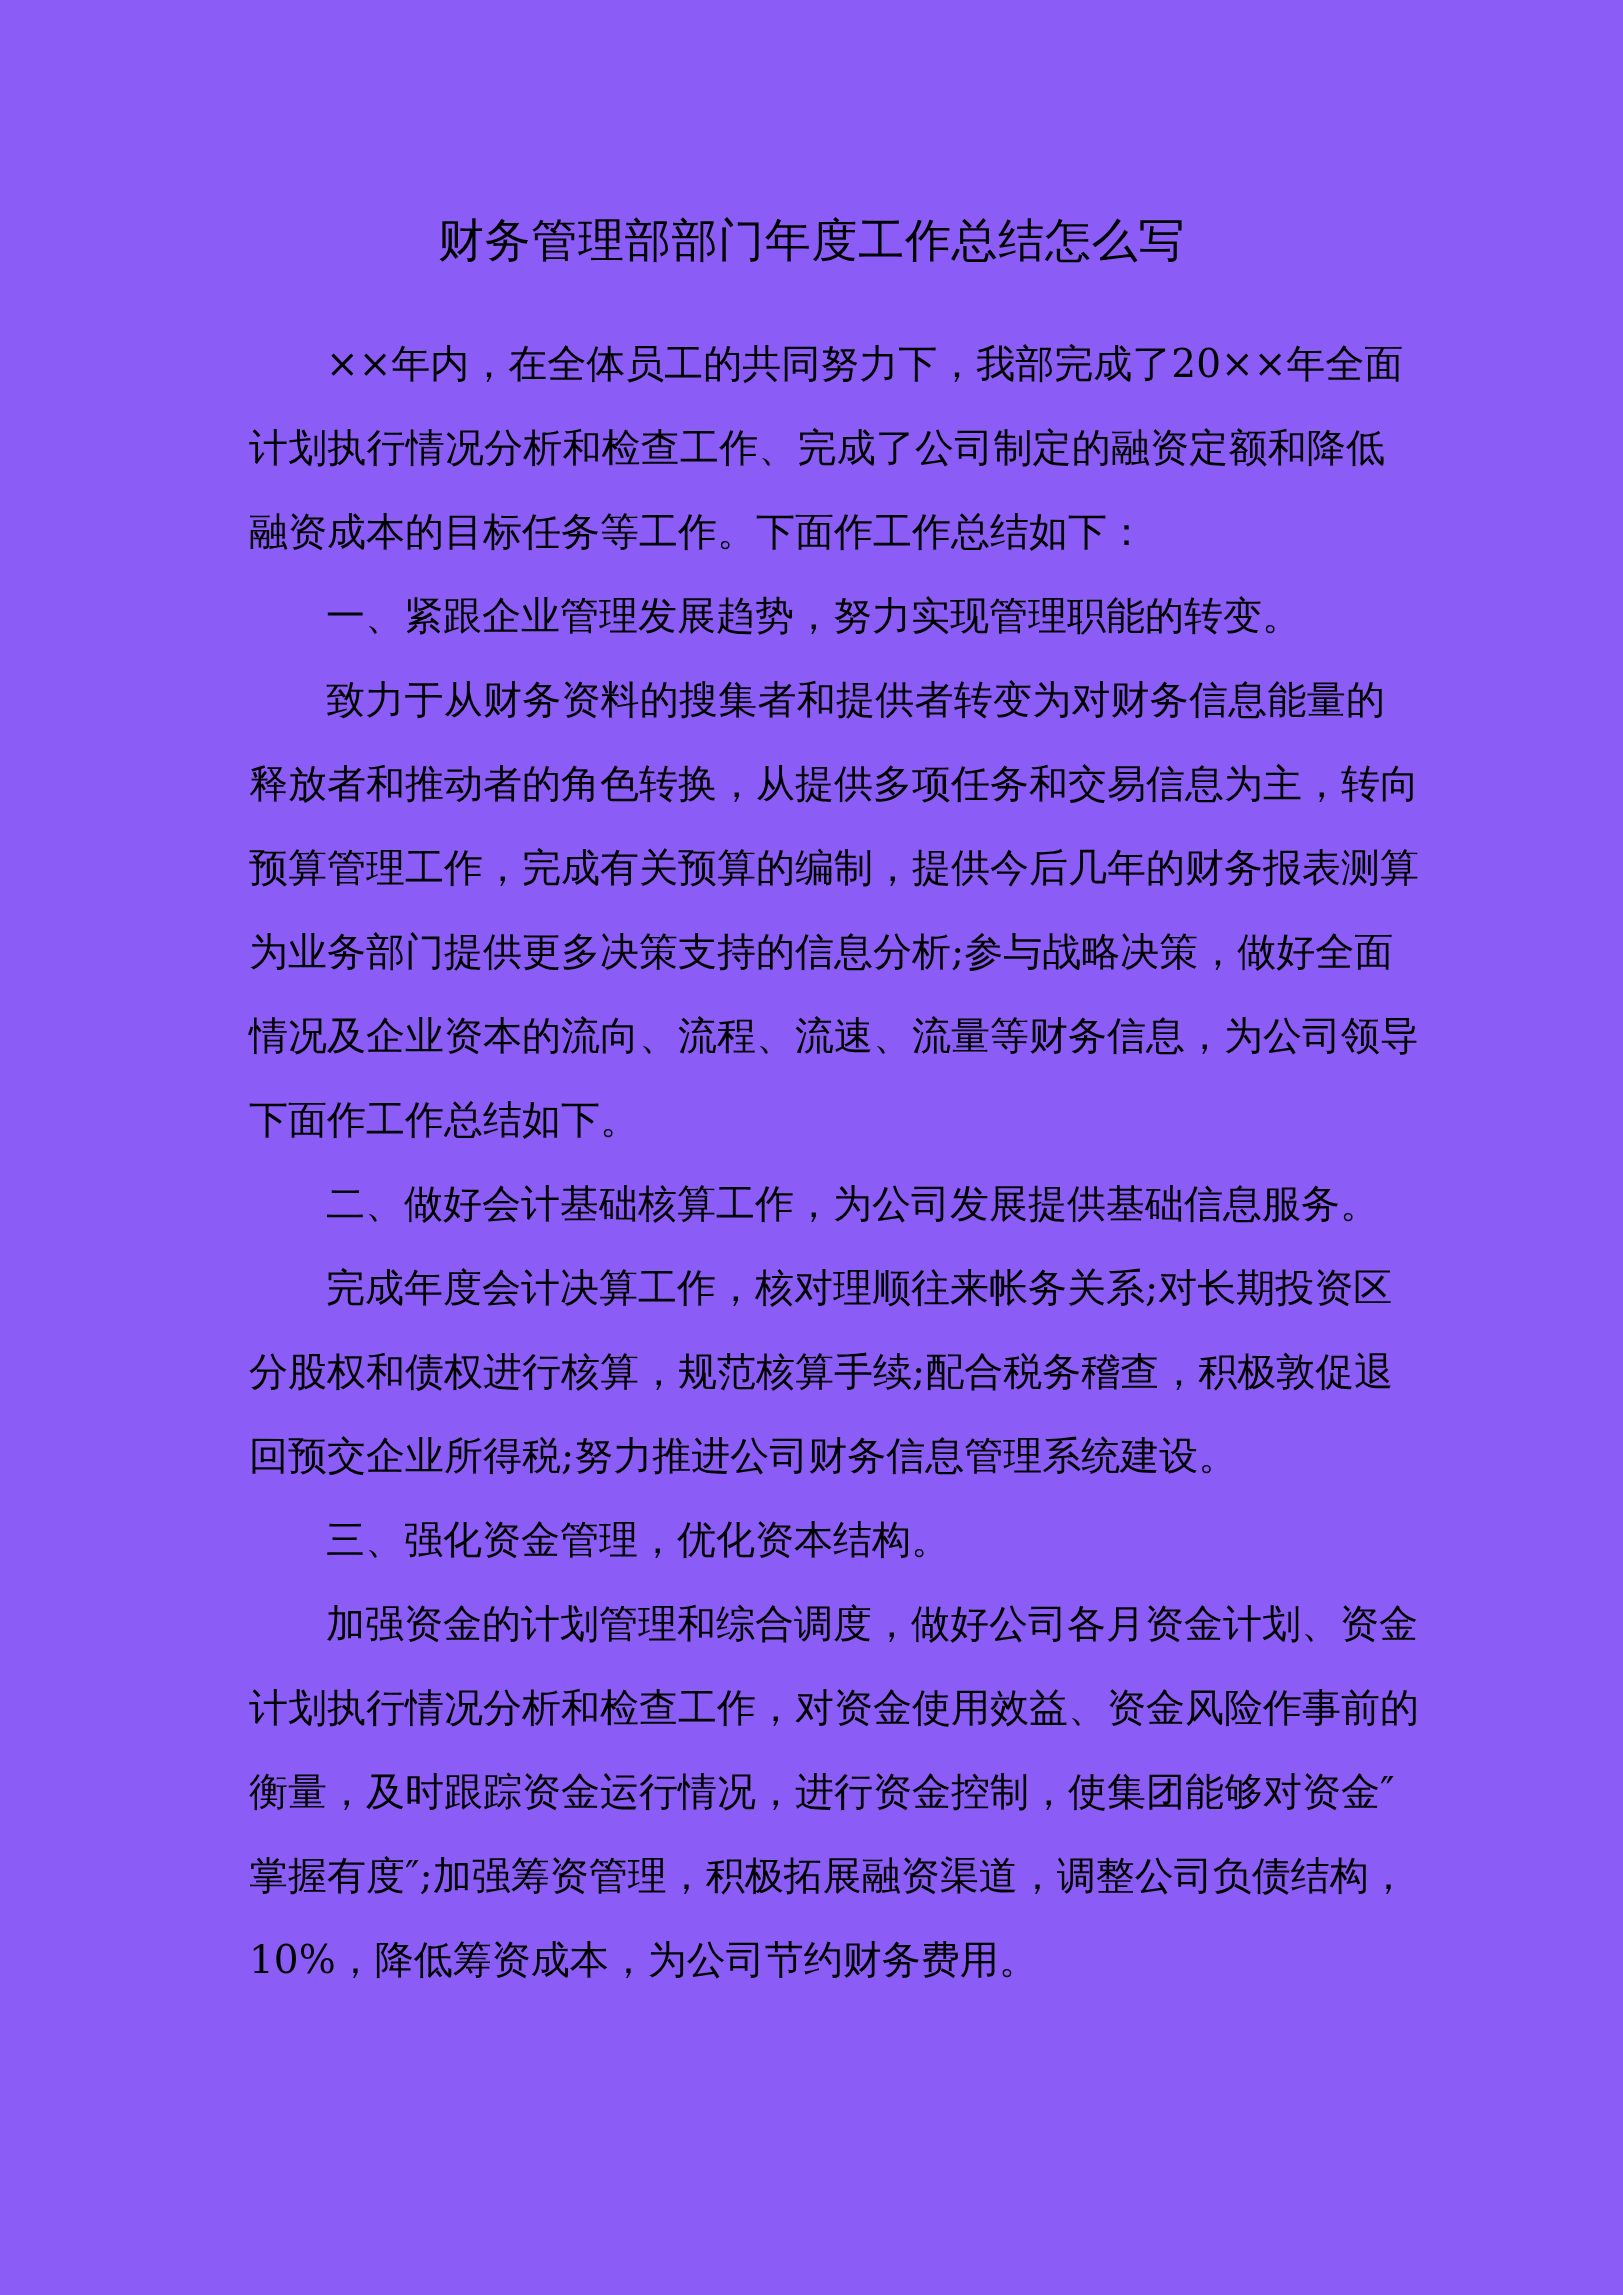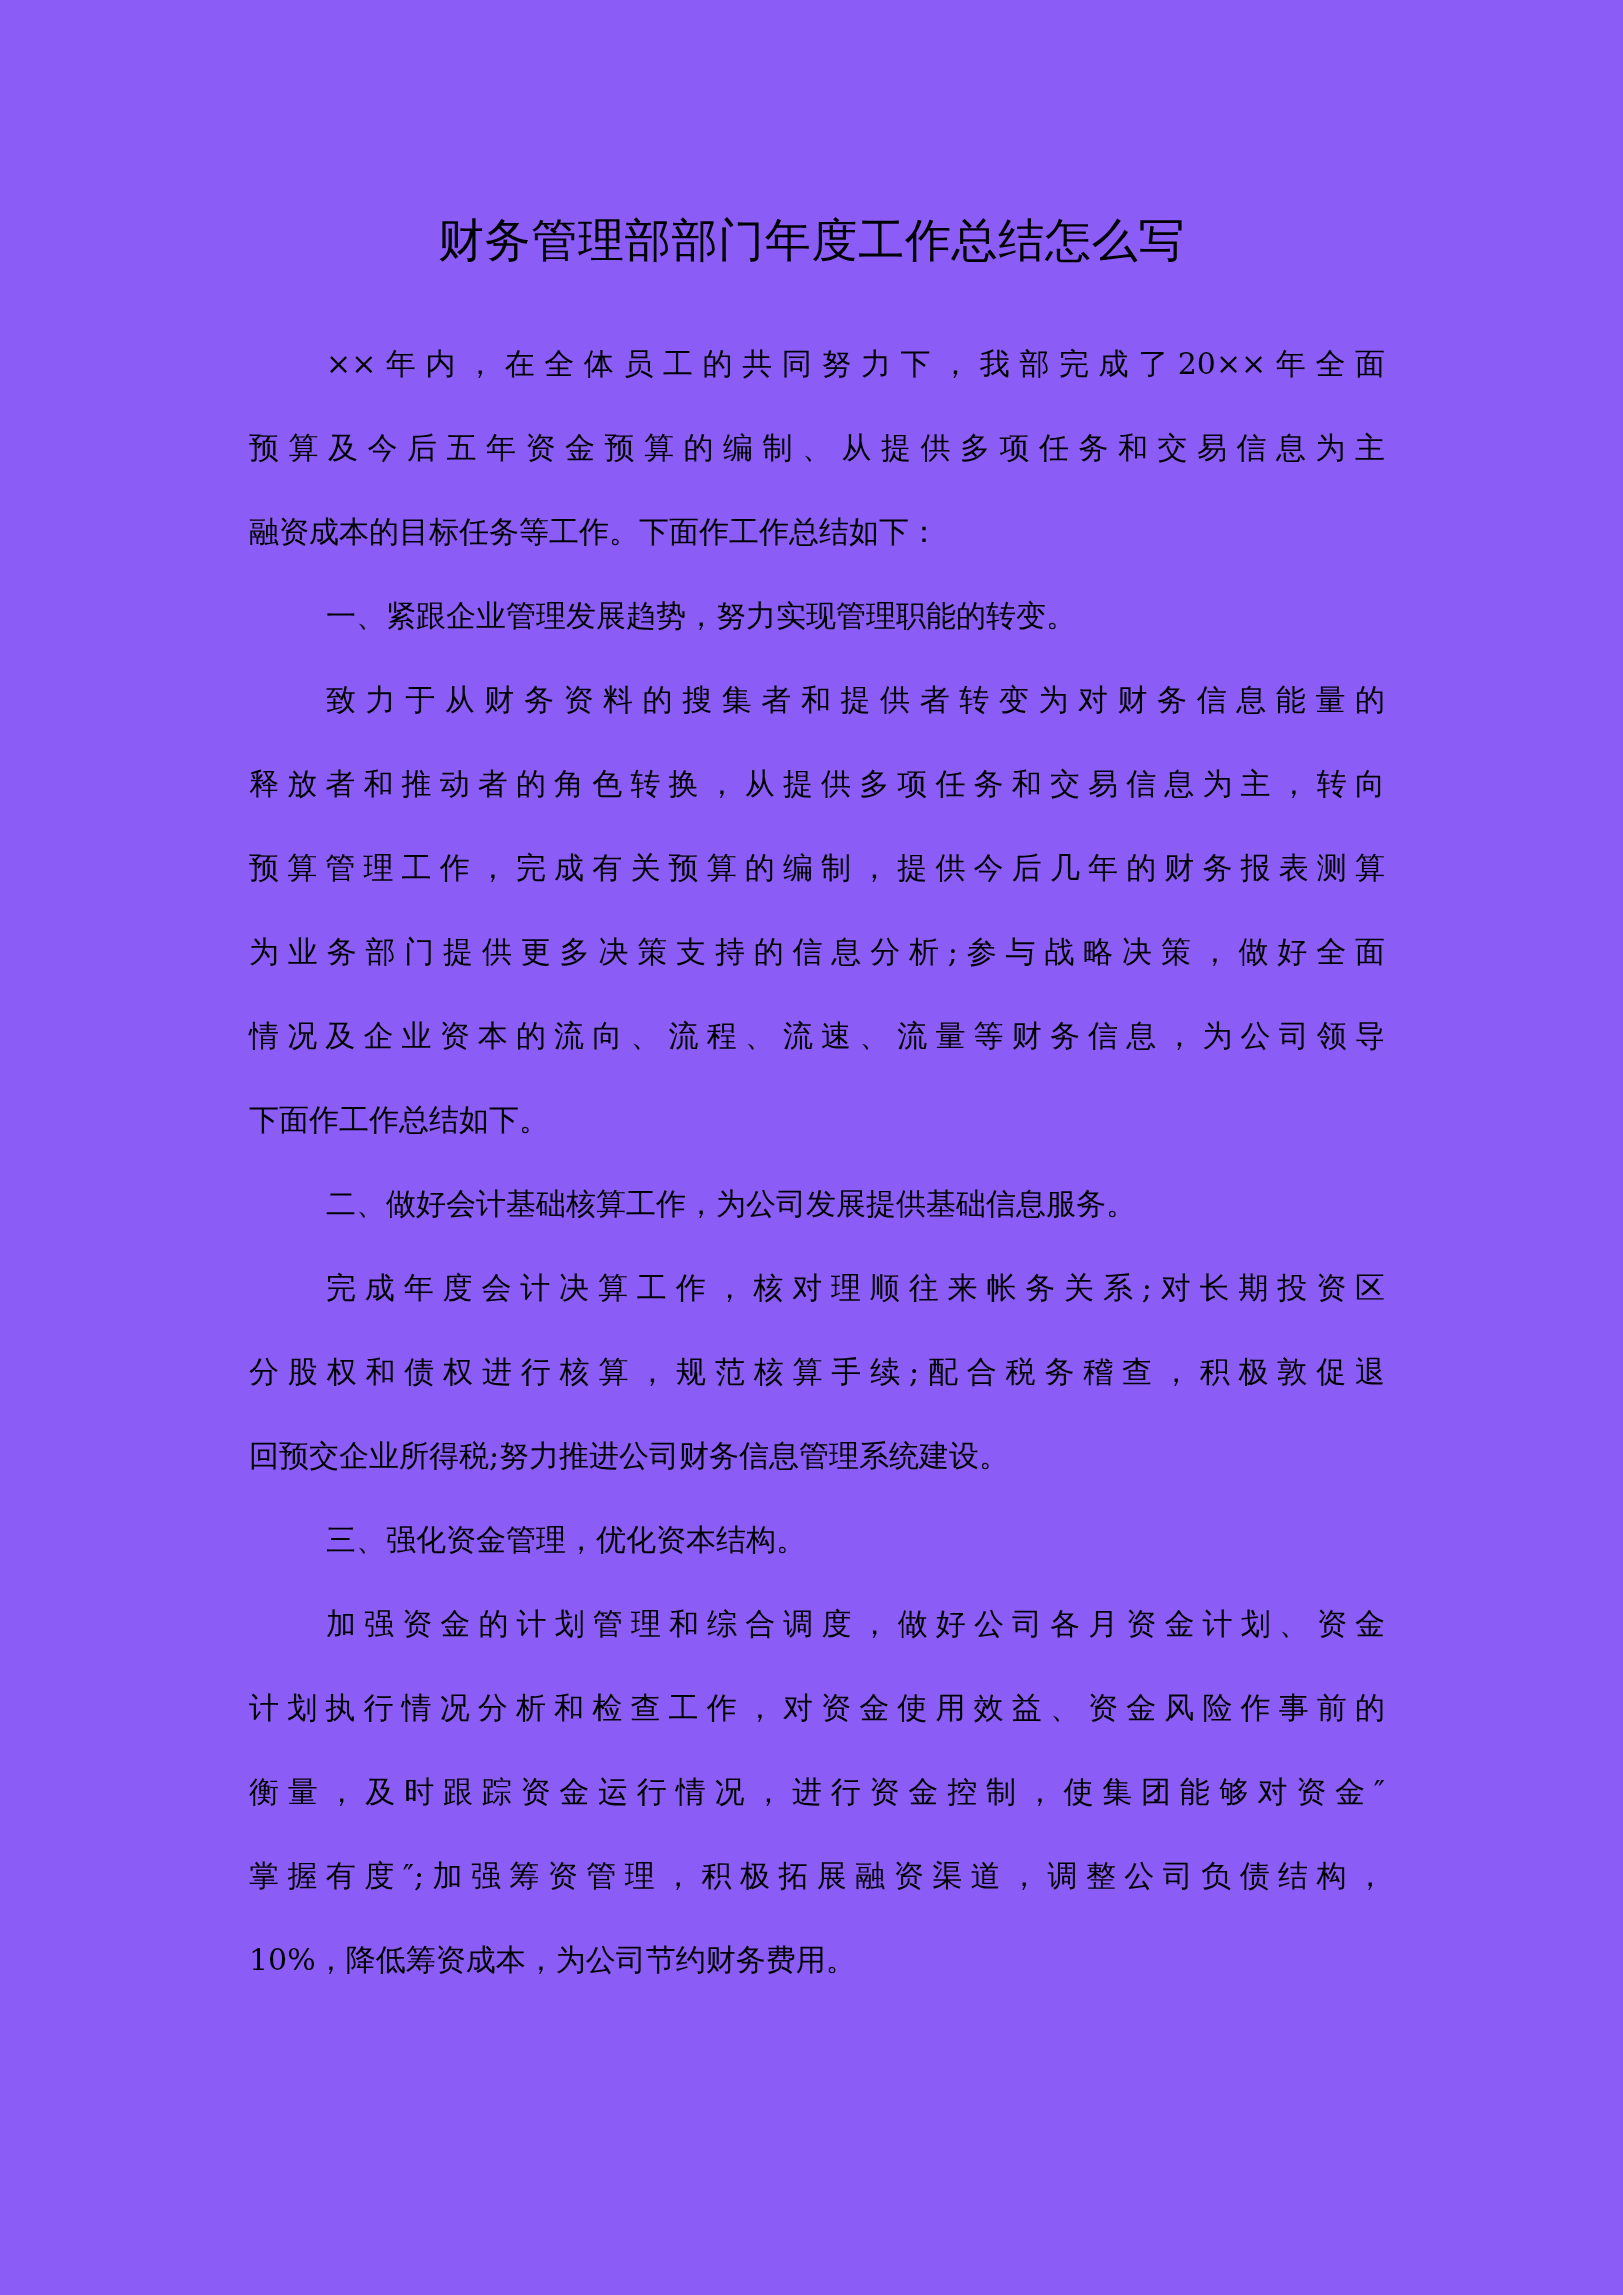--- a/index.html
+++ b/index.html
@@ -40,41 +40,41 @@
     .body-text {
       position: absolute;
       left: 249px;
       top: 322px;
       width: 1136px;
     }
     .line {
       display: block;
       height: 84px;
       line-height: 84px;
-      font-size: 30px;
+      font-size: 39px;
       white-space: nowrap;
       text-align: justify;
       text-align-last: justify;
       letter-spacing: 0px;
     }
     .line.indent {
       padding-left: 77px;
     }
     .line.last {
       text-align-last: left;
     }
   </style>
 </head>
 <body>
 
 <div class="page">
   <h1 class="title">财务管理部部门年度工作总结怎么写</h1>
   <div class="body-text">
     <span class="line indent">××年内，在全体员工的共同努力下，我部完成了20××年全面</span>
-    <span class="line">预算及今后五年资金预算的编制、从提供多项任务和交易信息为主</span>
+    <span class="line">计划执行情况分析和检查工作、完成了公司制定的融资定额和降低</span>
     <span class="line last">融资成本的目标任务等工作。下面作工作总结如下：</span>
     <span class="line indent last">一、紧跟企业管理发展趋势，努力实现管理职能的转变。</span>
     <span class="line indent">致力于从财务资料的搜集者和提供者转变为对财务信息能量的</span>
     <span class="line">释放者和推动者的角色转换，从提供多项任务和交易信息为主，转向</span>
     <span class="line">预算管理工作，完成有关预算的编制，提供今后几年的财务报表测算</span>
     <span class="line">为业务部门提供更多决策支持的信息分析;参与战略决策，做好全面</span>
     <span class="line">情况及企业资本的流向、流程、流速、流量等财务信息，为公司领导</span>
     <span class="line last">下面作工作总结如下。</span>
     <span class="line indent last">二、做好会计基础核算工作，为公司发展提供基础信息服务。</span>
     <span class="line indent">完成年度会计决算工作，核对理顺往来帐务关系;对长期投资区</span>

